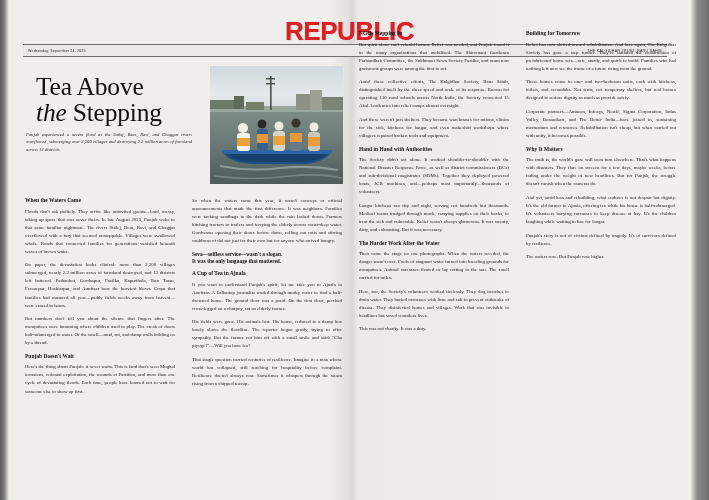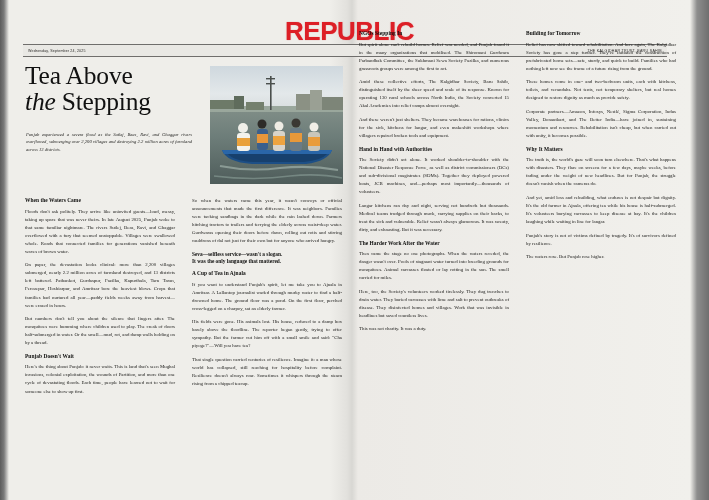--- a/index.html
+++ b/index.html
@@ -62,21 +62,21 @@
   
   .hero {
     position: absolute;
     top: 63px; left: 16px; width: 318px; height: 122px;
   }
   .headline {
     font-size: 25.5px;
     line-height: 1.03;
     color: #111;
     letter-spacing: -0.2px;
-    margin: 0;
+    margin: 11px;
     font-weight: normal;
     width: 180px;
   }
   .headline .it { font-style: italic; }
   .deck {
     position: absolute;
     top: 68px; left: 1px; width: 166px;
     font-style: italic;
     font-size: 4.6px;
     line-height: 1.62;

